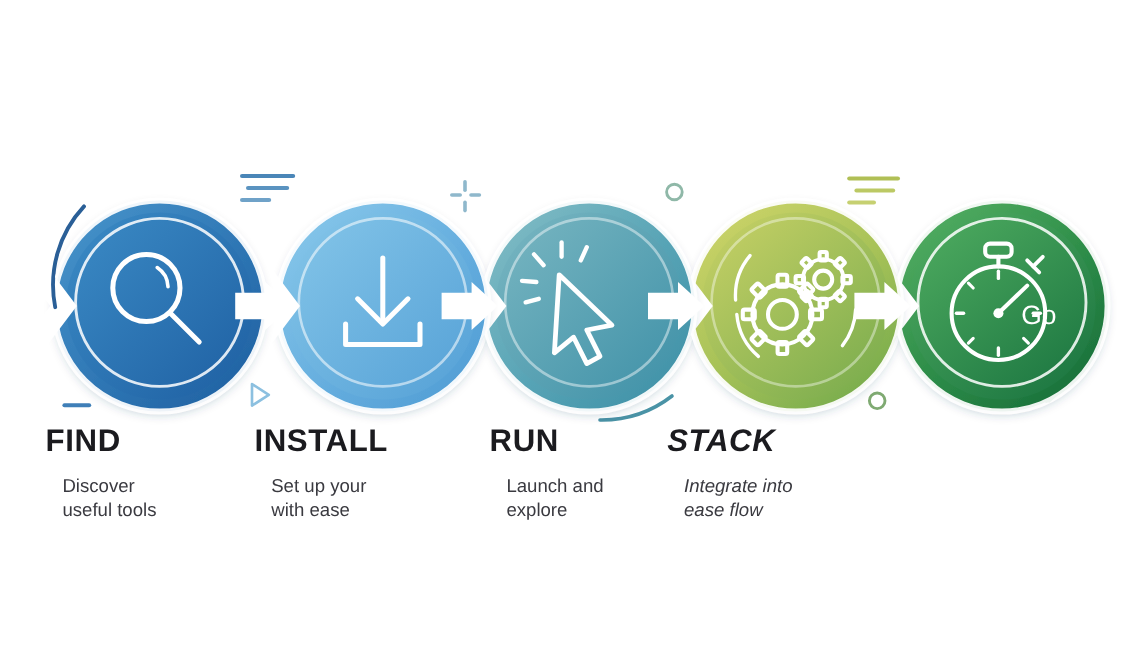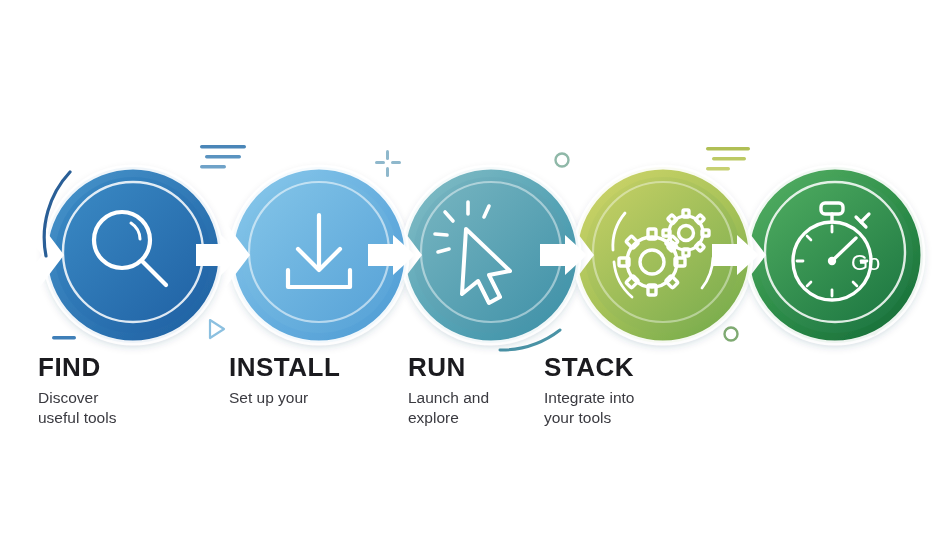--- a/index.html
+++ b/index.html
@@ -48,21 +48,21 @@
     color: #1b1b1f;
     line-height: 30px;
     margin: 0 0 6px 0;
     white-space: nowrap;
   }
   .step-desc {
     font-family: "Liberation Sans", sans-serif;
     font-size: 15.5px;
     color: #3a3a40;
     line-height: 20px;
-    margin: 0;
+    margin: 14px;
   }
   .step-desc span { display: block; white-space: nowrap; }
 </style>
 </head>
 <body>
 
 <div id="stage">
 
   <svg id="scene" viewBox="0 0 950 540" xmlns="http://www.w3.org/2000/svg">
     <defs>
@@ -305,38 +305,39 @@
   <div class="labels-layer">
 
     <div class="step-label" style="left:38px;">
       <div class="step-title">FIND</div>
       <div class="step-desc">
         <span>Discover</span>
         <span>useful tools</span>
       </div>
     </div>
 
-    <div class="step-label" style="left:229px;">
+    <div class="step-label" style="left:212px;">
       <div class="step-title">INSTALL</div>
       <div class="step-desc">
         <span>Set up your</span>
+        <span>with ease</span>
       </div>
     </div>
 
     <div class="step-label" style="left:408px;">
       <div class="step-title">RUN</div>
       <div class="step-desc">
         <span>Launch and</span>
         <span>explore</span>
       </div>
     </div>
 
-    <div class="step-label" style="left:544px;">
+    <div class="step-label" style="left:556px;font-style:italic;">
       <div class="step-title">STACK</div>
       <div class="step-desc">
         <span>Integrate into</span>
-        <span>your tools</span>
+        <span>ease flow</span>
       </div>
     </div>
 
 
   </div>
 </div>
 
 </body></html>

